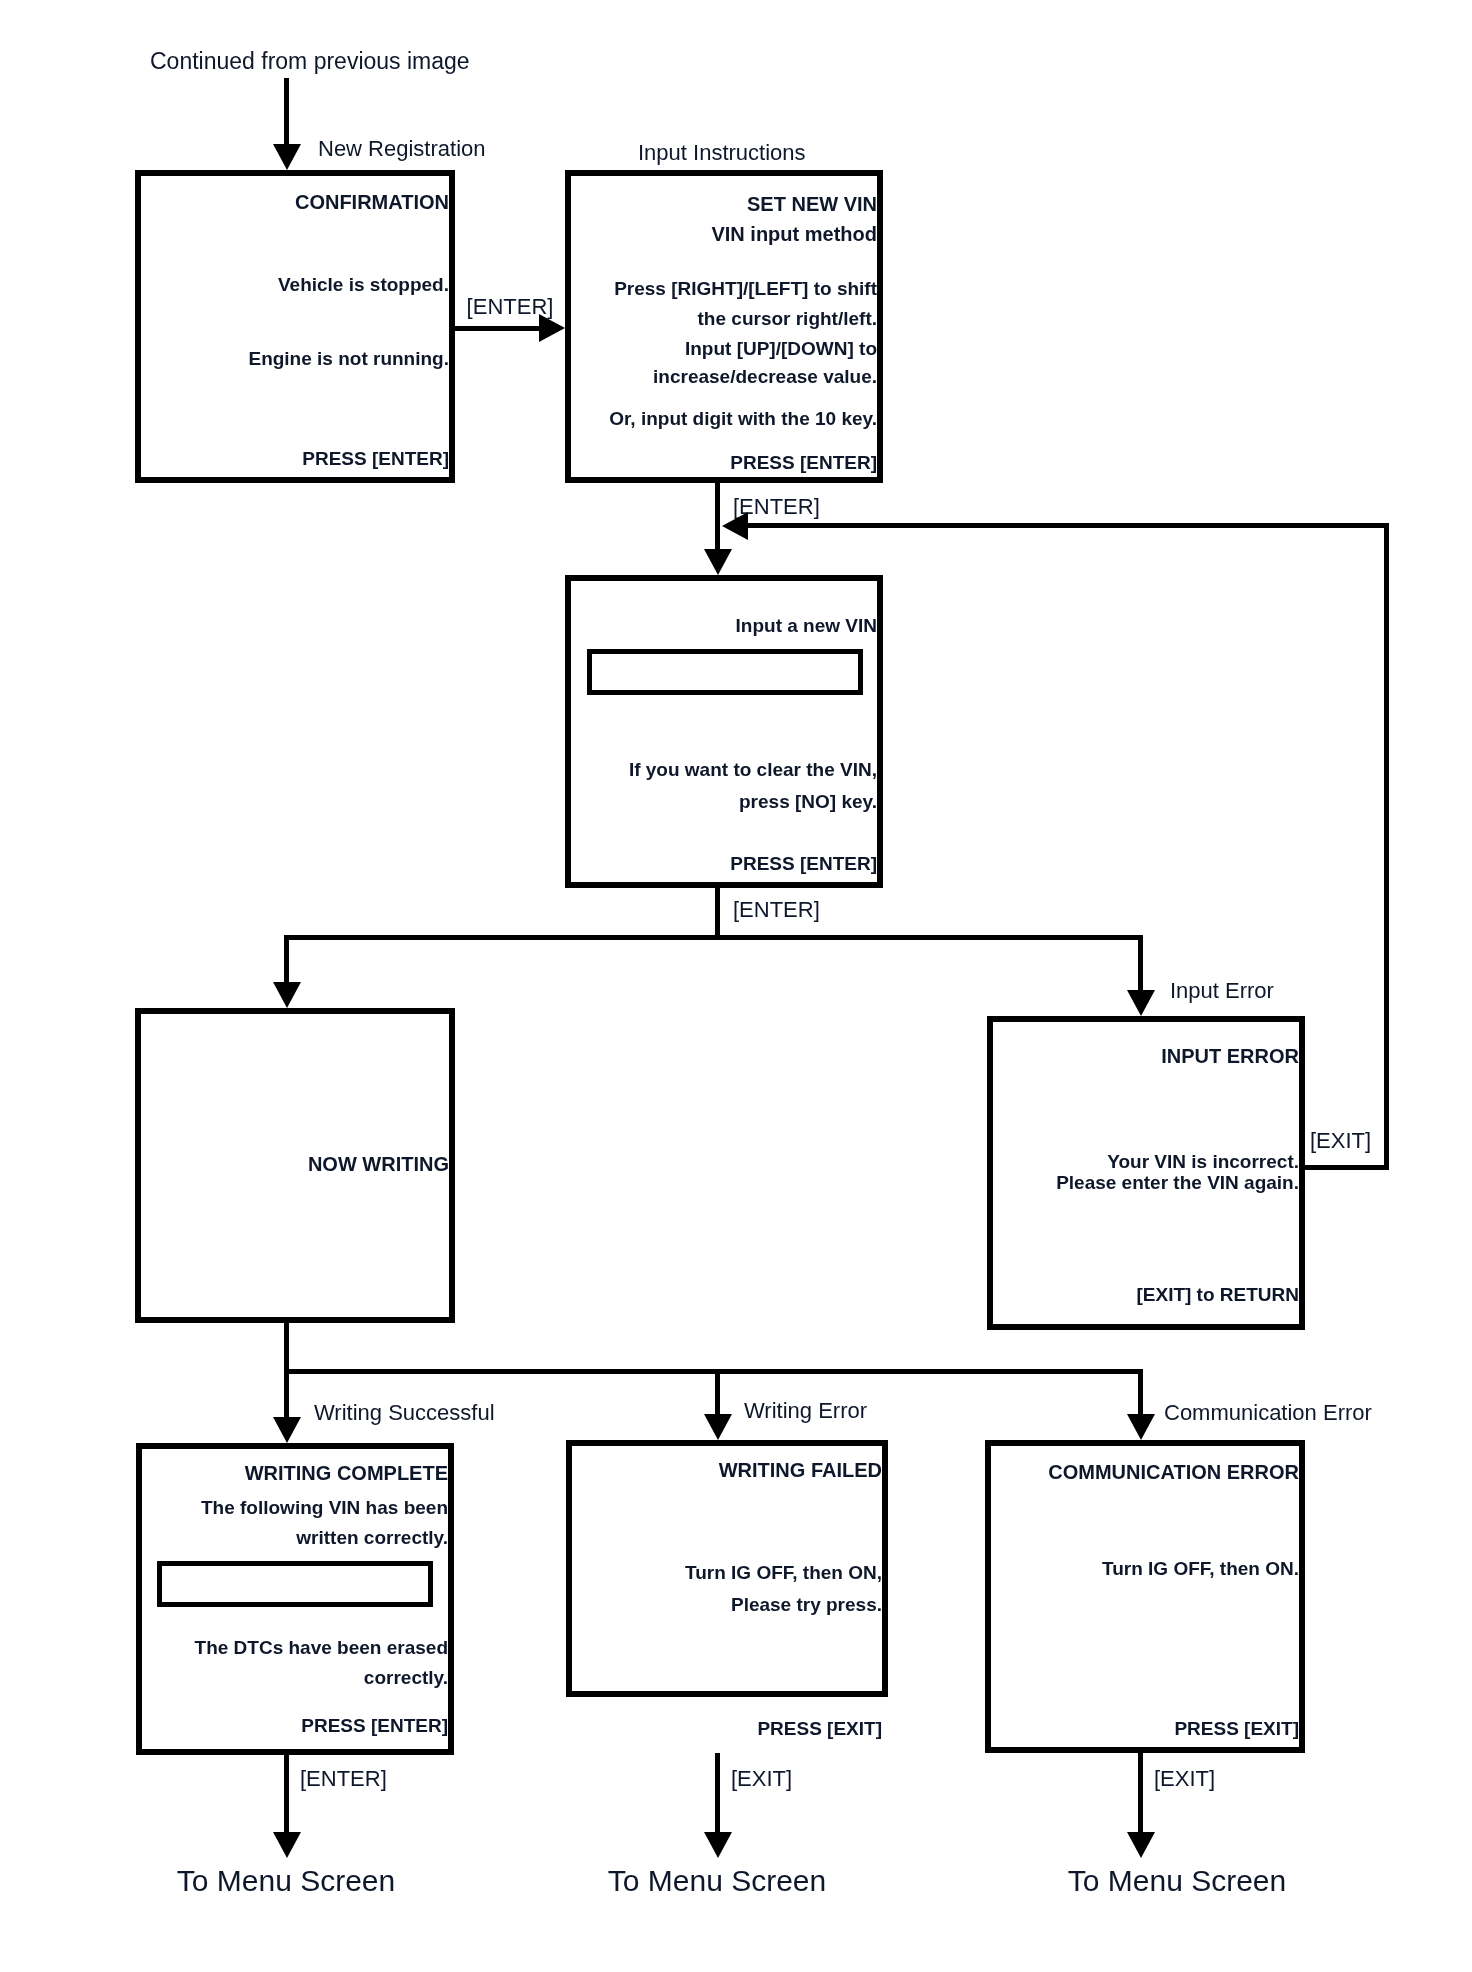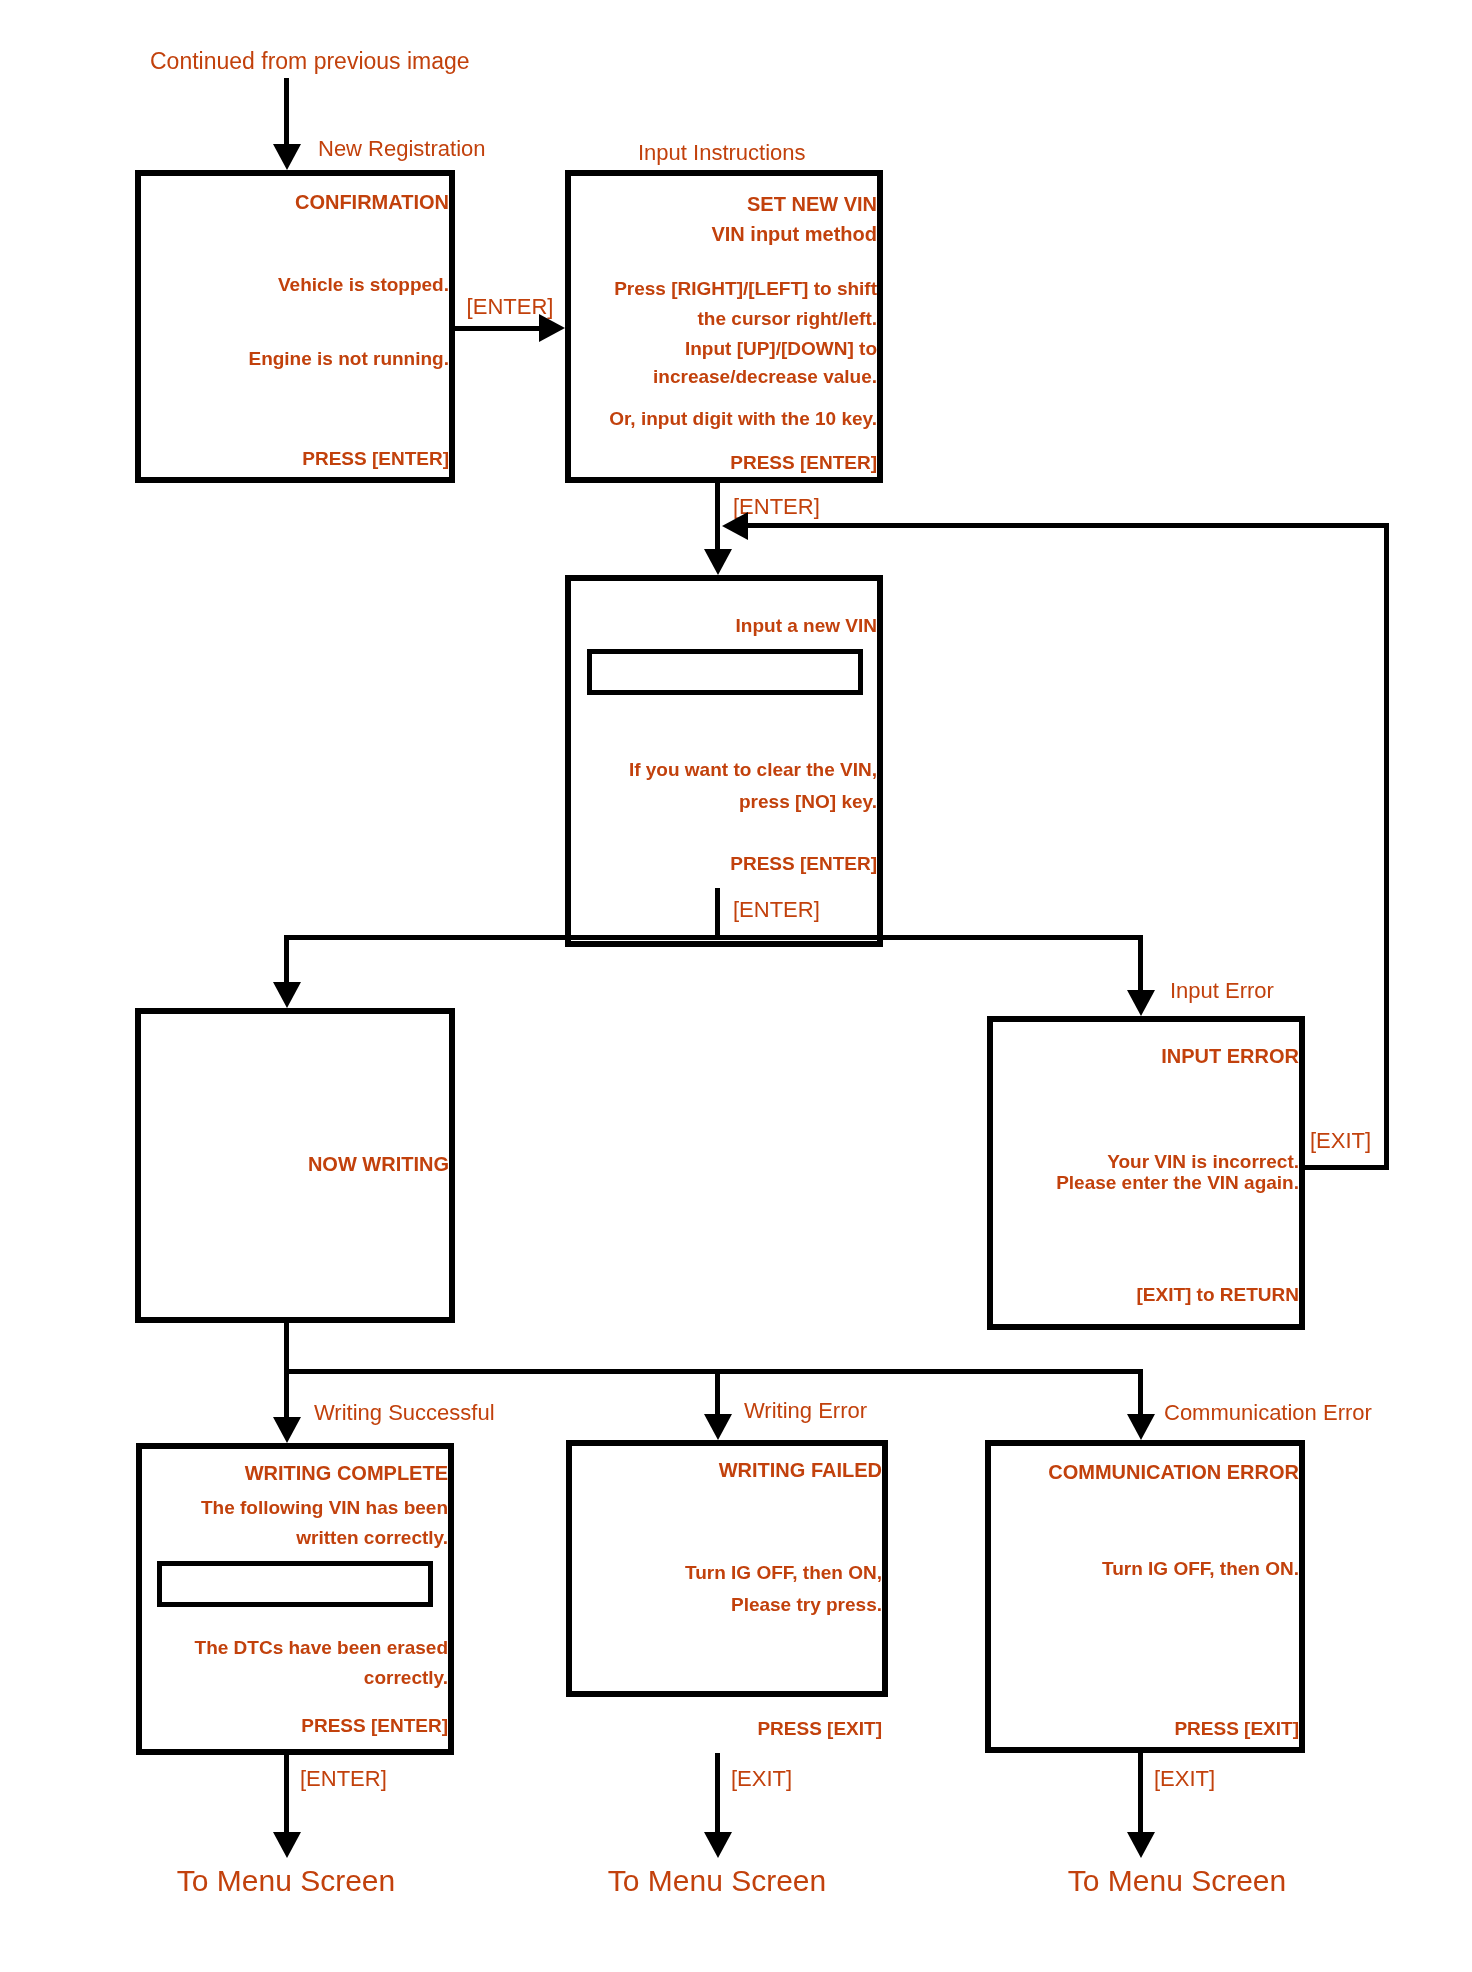--- a/index.html
+++ b/index.html
@@ -1,18 +1,18 @@
 <!DOCTYPE html>
 <html><head>
 <meta charset="utf-8">
 <style>
   html,body { margin:0; padding:0; background:#ffffff; }
   .diagram {
     position:relative; width:1472px; height:1972px; background:#ffffff;
-    font-family:"Liberation Sans","DejaVu Sans",sans-serif; color:#c2410c;
+    font-family:"Liberation Sans","DejaVu Sans",sans-serif; color:#0f172a;
     overflow:hidden;
   }
   .node {
     position:absolute; border:6px solid #000; background:#fff;
     box-sizing:border-box;
   }
   .bline {
     position:absolute; left:0; right:0; text-align:right;
     font-weight:bold; font-size:19px; white-space:nowrap; line-height:1.2;
   }
@@ -70,21 +70,21 @@
   <div class="vline" style="left:715px; top:483px; width:5px; height:70px;"></div>
   <div class="arrow down" style="left:704px; top:549px;"></div>
   <div class="label" style="left:733px; top:494px;">[ENTER]</div>
 
   <div class="arrow left" style="left:722px; top:512px;"></div>
   <div class="hline" style="left:748px; top:523px; width:641px; height:5px;"></div>
   <div class="vline" style="left:1384px; top:523px; width:5px; height:647px;"></div>
   <div class="hline" style="left:1305px; top:1165px; width:84px; height:5px;"></div>
   <div class="label" style="left:1310px; top:1128px;">[EXIT]</div>
 
-  <div class="node" style="left:565px; top:575px; width:318px; height:372px;">
+  <div class="node" style="left:565px; top:575px; width:318px; height:313px;">
     <div class="bline" style="top:34px;">Input a new VIN</div>
     <div class="field" style="left:16px; top:68px; width:276px; height:46px;"></div>
     <div class="bline" style="top:178px;">If you want to clear the VIN,</div>
     <div class="bline" style="top:210px;">press [NO] key.</div>
     <div class="bline" style="top:272px;">PRESS [ENTER]</div>
   </div>
 
   <div class="vline" style="left:715px; top:888px; width:5px; height:52px;"></div>
   <div class="label" style="left:733px; top:897px;">[ENTER]</div>
   <div class="hline" style="left:284px; top:935px; width:859px; height:5px;"></div>

